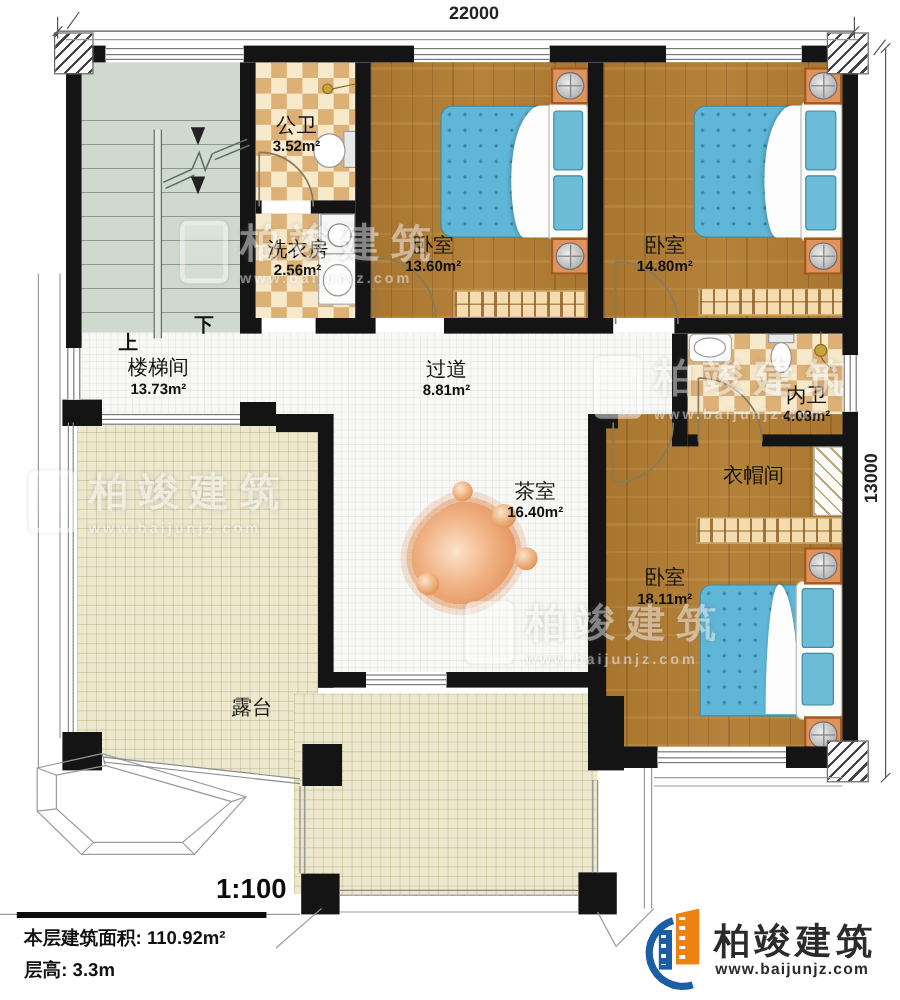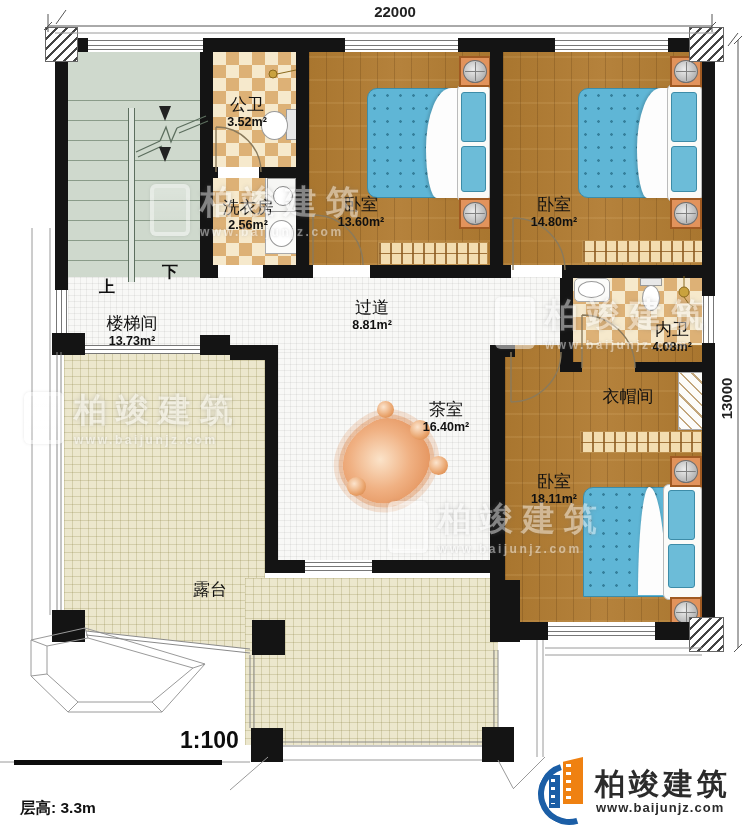--- a/index.html
+++ b/index.html
@@ -245,21 +245,21 @@
       <path d="M738,40 V648 M734,44 L742,36 M734,652 L742,644"></path>
     </g>
     <g>
       <circle cx="273" cy="74" r="4" fill="#c9a23e" stroke="#8a6a1e"></circle>
       <path d="M277,74 L296,70" stroke="#8a6a1e" fill="none"></path>
       <circle cx="684" cy="292" r="5" fill="#c9a23e" stroke="#8a6a1e"></circle>
       <path d="M684,287 V276 M684,297 q4,8 10,10" stroke="#8a6a1e" fill="none"></path>
     </g>
   </svg>
 
-  <div class="lbl" style="left:132px;top:314px">
+  <div class="lbl" style="left:132px;top:297px">
     <div class="nm">楼梯间</div>
     <div class="ar">13.73m²</div>
   </div>
   <div class="lbl" style="left:247px;top:95px">
     <div class="nm">公卫</div>
     <div class="ar">3.52m²</div>
   </div>
   <div class="lbl" style="left:248px;top:198px">
     <div class="nm">洗衣房</div>
     <div class="ar">2.56m²</div>
@@ -324,20 +324,21 @@
   <div class="wm" style="left:388px;top:497px">
     <div class="wm-icon"></div>
     <div>
         <div class="wm-name">柏竣建筑</div>
          <div class="wm-url">www.baijunjz.com</div>
       </div>
   </div>
 
   <div class="tb-scale" style="left:180px;top:727px">1:100</div>
   <div class="tb-rule" style="left:14px;top:760px;width:208px;height:5px"></div>
+  <div class="tb-line" style="left:20px;top:772px">本层建筑面积: 110.92m²</div>
   <div class="tb-line" style="left:20px;top:798px">层高: 3.3m</div>
 
   <div class="logo-swoosh" style="left:538px;top:763px"></div>
   <div class="logo-borange" style="left:563px;top:757px;width:20px;height:47px"></div>
   <div class="logo-dots" style="left:566px;top:764px;width:5px;height:36px"></div>
   <div class="logo-bblue" style="left:549px;top:775px;width:11px;height:33px"></div>
   <div class="logo-dots" style="left:551px;top:779px;width:4px;height:25px"></div>
   <div class="logo-name" style="left:595px;top:764px">柏竣建筑</div>
   <div class="logo-url" style="left:596px;top:800px">www.baijunjz.com</div>
 

